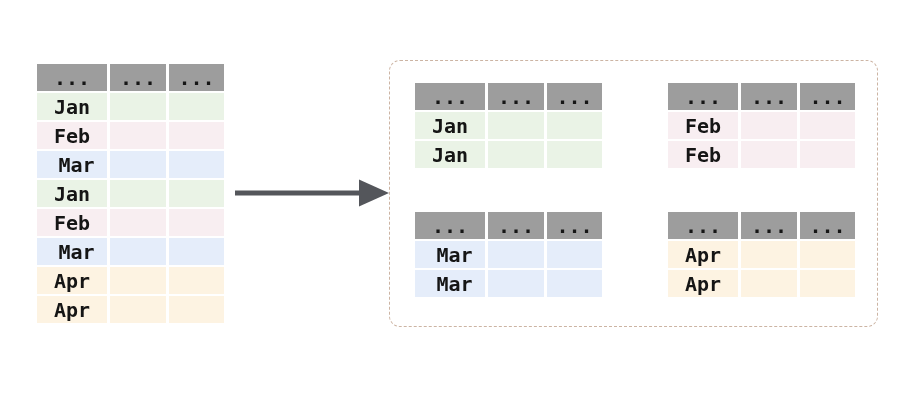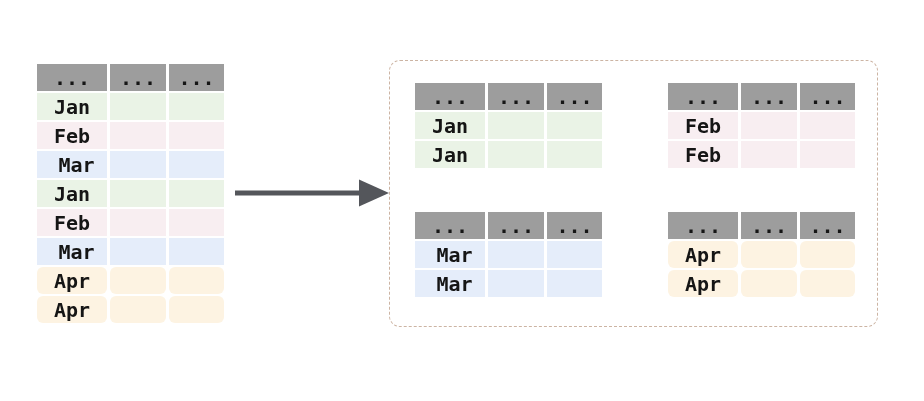--- a/index.html
+++ b/index.html
@@ -35,21 +35,21 @@
     justify-content: center;
     font-weight: bold;
     font-size: 20px;
     color: var(--text);
     line-height: 1;
   }
   .hc { background: var(--header-bg); }
   .c-jan { background: var(--row-jan); }
   .c-feb { background: var(--row-feb); }
   .c-mar { background: var(--row-mar); padding-left: 9px; }
-  .c-apr { background: var(--row-apr); border-radius: 6px; }
+  .c-apr { background: var(--row-apr); }
 
   #source-table { left: 37px;  top: 64px; }
   #group-jan    { left: 415px; top: 83px; }
   #group-feb    { left: 668px; top: 83px; }
   #group-mar    { left: 415px; top: 212px; }
   #group-apr    { left: 668px; top: 212px; }
 
   .panel {
     position: absolute;
     left: 389px;

